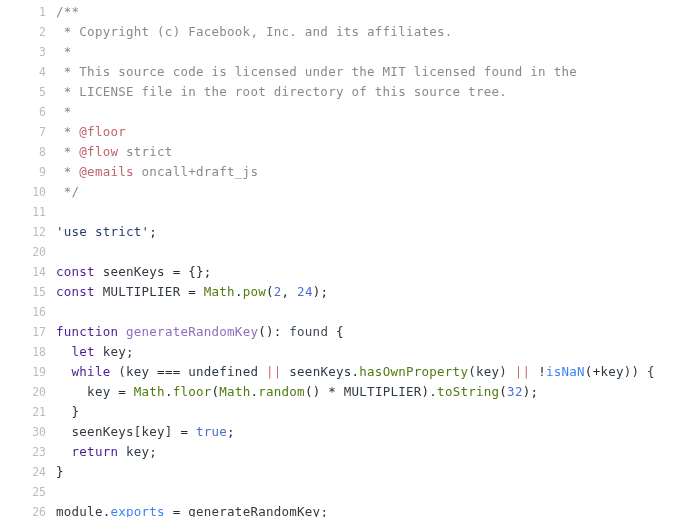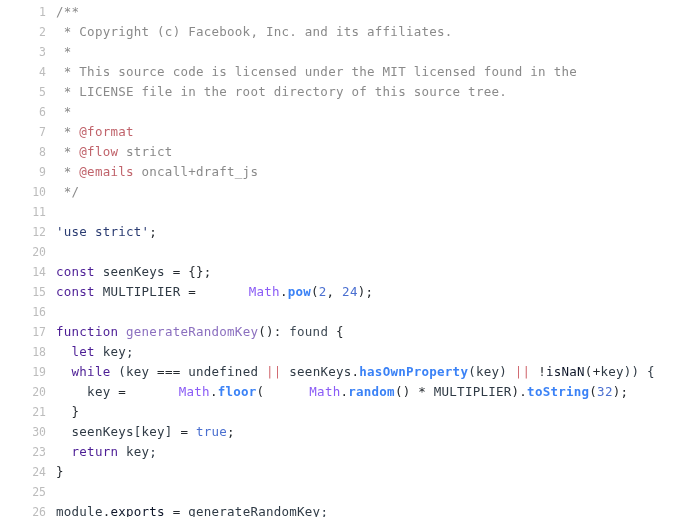--- a/index.html
+++ b/index.html
@@ -43,41 +43,41 @@
     color: #24292e;
     font-family: "DejaVu Sans Mono", "Liberation Mono", monospace;
     letter-spacing: 0.02em;
   }
   
   .t-comment   { color: #8a8a8a; }
   .t-doctag    { color: #c0636b; }
   .t-keyword   { color: #4c1d95; }
   .t-string    { color: #2b3c72; }
   .t-plain     { color: #24292e; }
-  .t-builtin   { color: #8b5cf6; margin-left: 45px; }
-  .t-method    { color: #3b82f6; font-weight: bold; }
+  .t-builtin   { color: #4d7c0f; }
+  .t-method    { color: #4d7c0f; }
   .t-func      { color: #8b6fbf; }
-  .t-prop      { color: #0f172a; }
+  .t-prop      { color: #3b82f6; }
   .t-const     { color: #4a6fd0; }
   .t-op        { color: #d16b72; }
   .t-type      { color: #3f4a55; }
   .t-ident     { color: #2f3a45; }
 </style>
 </head>
 <body>
 
 <div id="code-viewer">
   <div id="code-lines">
       <div class="code-line"><span class="line-number">1</span><span class="line-content"><span class="t-comment">/**</span></span></div>
       <div class="code-line"><span class="line-number">2</span><span class="line-content"><span class="t-comment"> * Copyright (c) Facebook, Inc. and its affiliates.</span></span></div>
       <div class="code-line"><span class="line-number">3</span><span class="line-content"><span class="t-comment"> *</span></span></div>
       <div class="code-line"><span class="line-number">4</span><span class="line-content"><span class="t-comment"> * This source code is licensed under the MIT licensed found in the</span></span></div>
       <div class="code-line"><span class="line-number">5</span><span class="line-content"><span class="t-comment"> * LICENSE file in the root directory of this source tree.</span></span></div>
       <div class="code-line"><span class="line-number">6</span><span class="line-content"><span class="t-comment"> *</span></span></div>
-      <div class="code-line"><span class="line-number">7</span><span class="line-content"><span class="t-comment"> * </span><span class="t-doctag">@format</span></span></div>
+      <div class="code-line"><span class="line-number">7</span><span class="line-content"><span class="t-comment"> * </span><span class="t-doctag">@floor</span></span></div>
       <div class="code-line"><span class="line-number">8</span><span class="line-content"><span class="t-comment"> * </span><span class="t-doctag">@flow</span><span class="t-comment"> strict</span></span></div>
       <div class="code-line"><span class="line-number">9</span><span class="line-content"><span class="t-comment"> * </span><span class="t-doctag">@emails</span><span class="t-comment"> oncall+draft_js</span></span></div>
       <div class="code-line"><span class="line-number">10</span><span class="line-content"><span class="t-comment"> */</span></span></div>
       <div class="code-line"><span class="line-number">11</span><span class="line-content"></span></div>
       <div class="code-line"><span class="line-number">12</span><span class="line-content"><span class="t-string">'use strict'</span><span class="t-plain">;</span></span></div>
       <div class="code-line"><span class="line-number">20</span><span class="line-content"></span></div>
       <div class="code-line"><span class="line-number">14</span><span class="line-content"><span class="t-keyword">const</span><span class="t-ident"> seenKeys </span><span class="t-plain">=</span><span class="t-plain"> {};</span></span></div>
       <div class="code-line"><span class="line-number">15</span><span class="line-content"><span class="t-keyword">const</span><span class="t-ident"> MULTIPLIER </span><span class="t-plain">=</span><span class="t-plain"> </span><span class="t-builtin">Math</span><span class="t-plain">.</span><span class="t-method">pow</span><span class="t-plain">(</span><span class="t-const">2</span><span class="t-plain">, </span><span class="t-const">24</span><span class="t-plain">);</span></span></div>
       <div class="code-line"><span class="line-number">16</span><span class="line-content"></span></div>
       <div class="code-line"><span class="line-number">17</span><span class="line-content"><span class="t-keyword">function</span><span class="t-plain"> </span><span class="t-func">generateRandomKey</span><span class="t-plain">(): </span><span class="t-type">found</span><span class="t-plain"> {</span></span></div>

